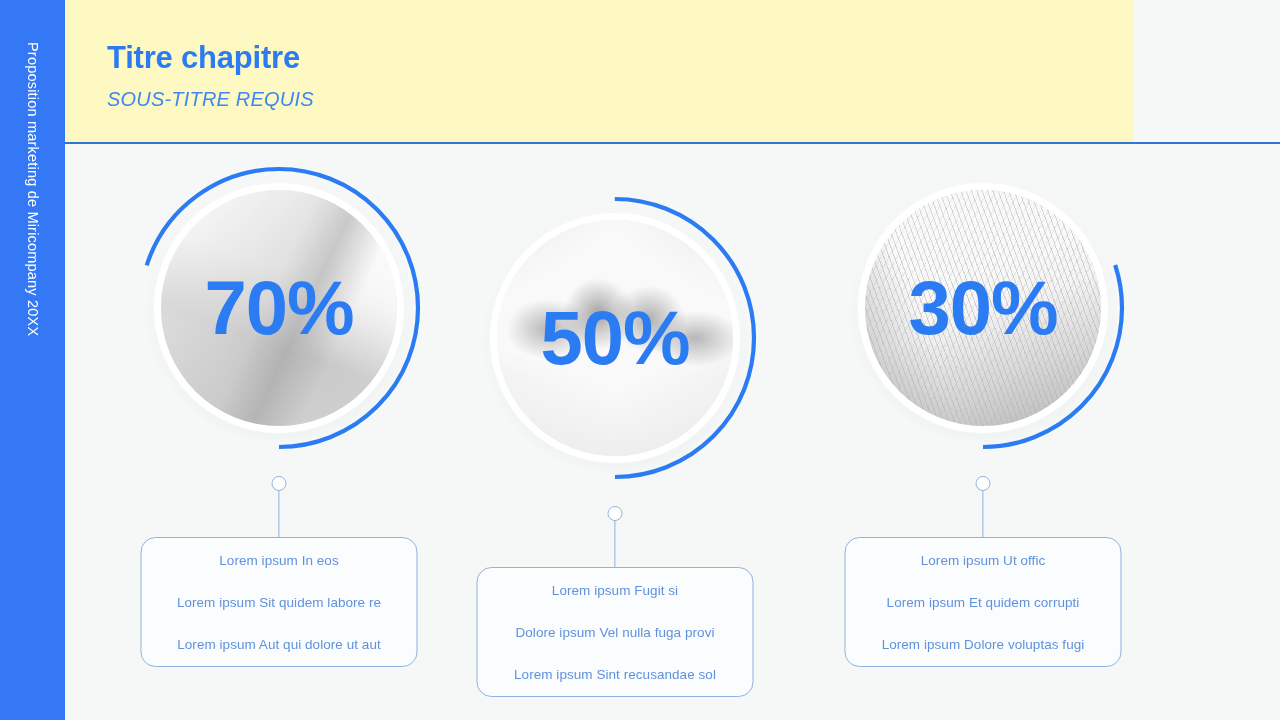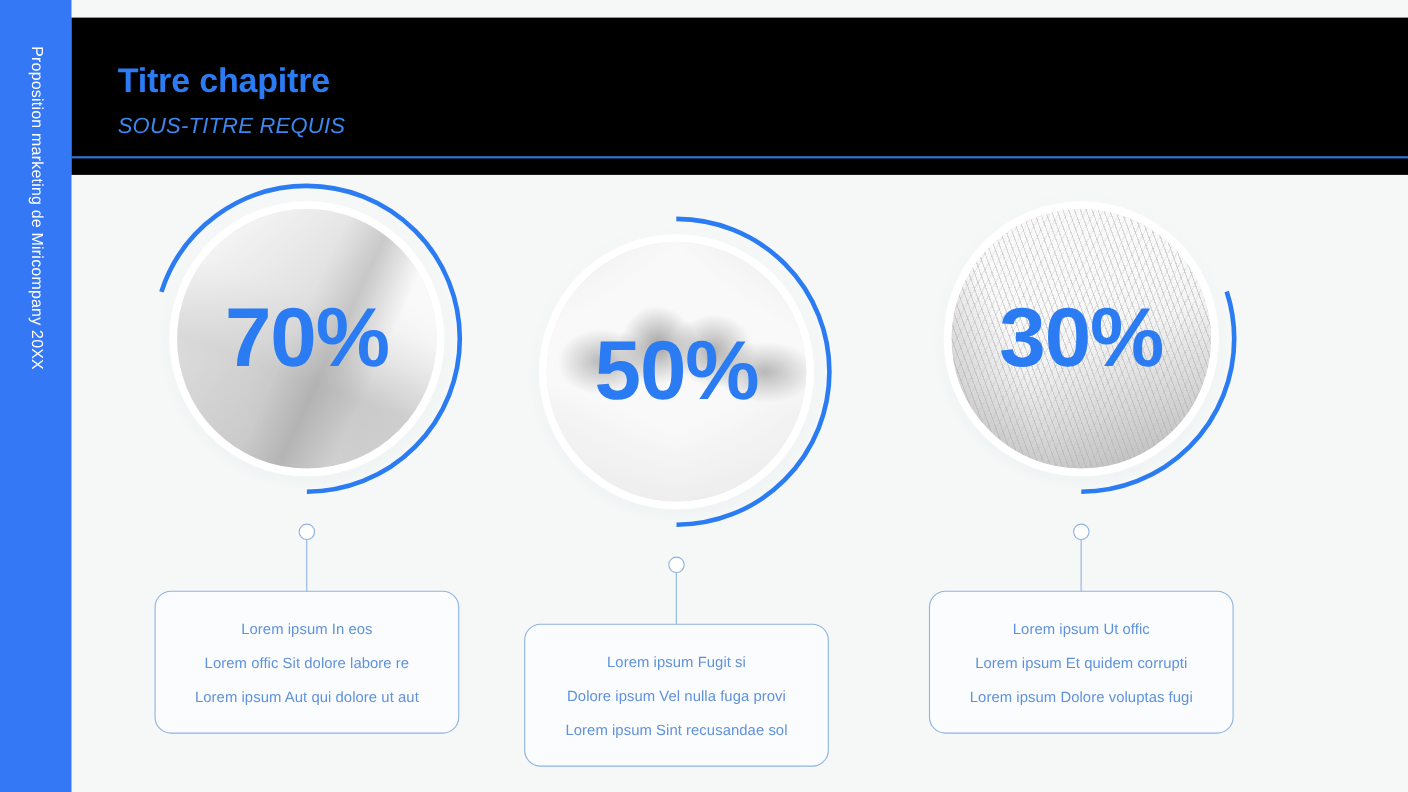--- a/index.html
+++ b/index.html
@@ -29,23 +29,23 @@
     white-space: nowrap;
     color: #ffffff;
     font-size: 14.5px;
     letter-spacing: 0.2px;
     font-weight: 400;
   }
 
   
   .header {
     position: absolute;
-    left: 65px; top: 16px;
-    width: 1215px; height: 143px;
-    background: #000000;
+    left: 65px; top: 0;
+    width: 1069px; height: 143px;
+    background: #fef9c3;
   }
   .header-rule {
     position: absolute;
     left: 65px; top: 142px;
     width: 1215px; height: 2px;
     background: #2f76d4;
   }
   .title {
     position: absolute;
     left: 42px; top: 40px;
@@ -179,21 +179,21 @@
     left: 50%; top: 394px;
     transform: translateX(-50%);
     width: 277px; height: 130px;
     border: 1.2px solid #8fb3e0;
     border-radius: 15px;
     background: #fbfcfe;
     display: flex;
     flex-direction: column;
     align-items: center;
     justify-content: center;
-    gap: 16px;
+    gap: 27px;
     z-index: 3;
   }
   .card-line {
     font-size: 13.5px;
     color: #5f92dd;
     text-align: center;
     white-space: nowrap;
     letter-spacing: 0.05px;
   }
 </style>
@@ -221,21 +221,21 @@
         </div>
         <svg class="ring-svg" viewBox="0 0 286 286">
           <circle id="arc0" cx="143" cy="143" r="139" fill="none" stroke="#2b7cf3" stroke-width="4.2" stroke-linecap="butt" transform="rotate(-90 143 143) translate(286 0) scale(-1 1)" stroke-dasharray="611.3539303885736 263.0088273093888"></circle>
         </svg>
         <div class="pct">70%</div>
       </div>
       <div class="node"></div>
       <div class="stem"></div>
       <div class="card">
         <div class="card-line">Lorem ipsum In eos</div>
-        <div class="card-line">Lorem offic Sit dolore labore re</div>
+        <div class="card-line">Lorem ipsum Sit quidem labore re</div>
         <div class="card-line">Lorem ipsum Aut qui dolore ut aut</div>
       </div>
     </div>
 
     <div class="col col-1">
       <div class="circle-wrap">
         <div class="photo">
           <div class="photo-inner tex-meeting"></div>
         </div>
         <svg class="ring-svg" viewBox="0 0 286 286">

